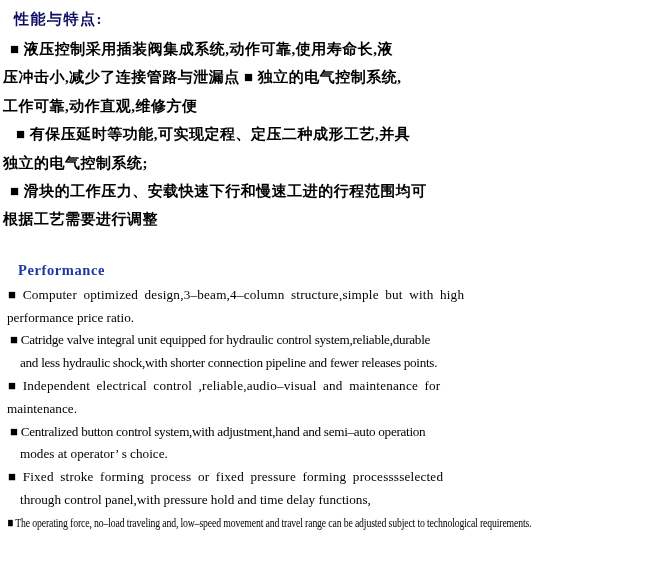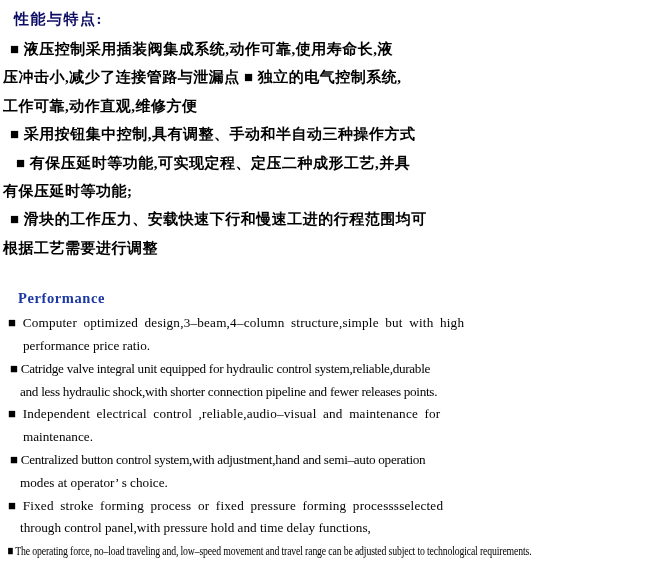--- a/index.html
+++ b/index.html
@@ -49,43 +49,42 @@
     font-size:13.2px;
     color:#000000;
   }
   .en-lines .line {
     height:22.8px;
     line-height:22.8px;
     white-space:pre;
   }
   .en-lines .line.b { padding-left:10px; }
   .en-lines .line.c { padding-left:20px; }
-  .en-lines .line.c2 { padding-left:23px; }
+  .en-lines .line.c2 { padding-left:7px; }
   .en-lines .line.sp { word-spacing:3px; letter-spacing:0.2px;padding-left:8px; } 
   .en-lines .line.tight { letter-spacing:-0.3px; }               
   .en-lines .line.squeeze {                                       
     letter-spacing:-0.2px;
     transform:scaleX(0.74);
     transform-origin:0 50%;
   }
 </style>
 </head>
 <body>
 
 <div class="page">
 
   <h2 class="cn-title">性能与特点:</h2>
 
   <div class="cn-lines">
     <div class="line b">■ 液压控制采用插装阀集成系统,动作可靠,使用寿命长,液</div>
     <div class="line c">压冲击小,减少了连接管路与泄漏点 ■ 独立的电气控制系统,</div>
     <div class="line c">工作可靠,动作直观,维修方便</div>
-    <div class="line b">■ 采用按钮集中控制,具有调整、手动和半自动三种操作方式</div>
     <div class="line bi">■ 有保压延时等功能,可实现定程、定压二种成形工艺,并具</div>
-    <div class="line c">有保压延时等功能;</div>
+    <div class="line c">独立的电气控制系统;</div>
     <div class="line b">■ 滑块的工作压力、安载快速下行和慢速工进的行程范围均可</div>
     <div class="line c">根据工艺需要进行调整</div>
   </div>
 
   <h2 class="en-title">Performance</h2>
 
   <div class="en-lines">
     <div class="line b sp">■ Computer optimized design,3–beam,4–column structure,simple but with high</div>
     <div class="line c2">performance price ratio.</div>
     <div class="line b tight">■ Catridge valve integral unit equipped for hydraulic control system,reliable,durable</div>

